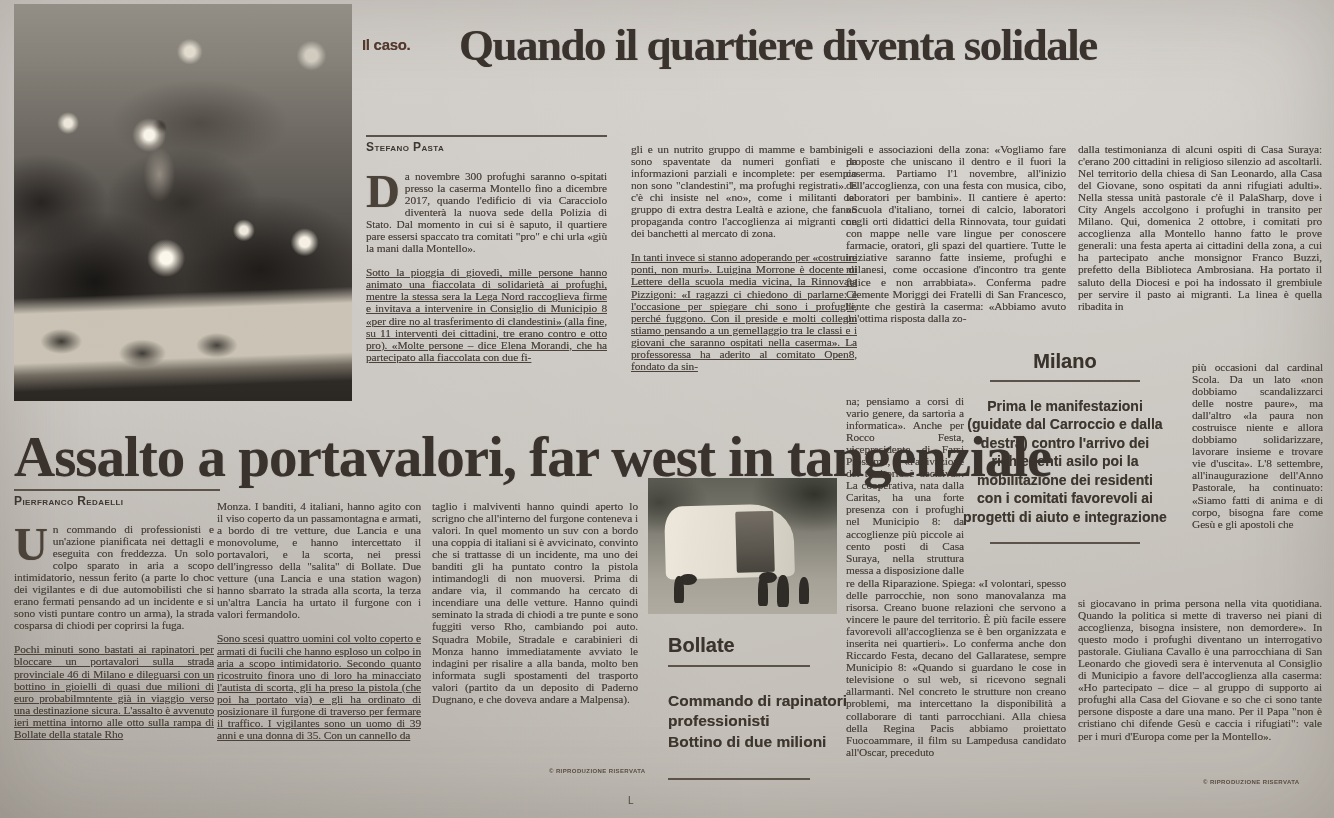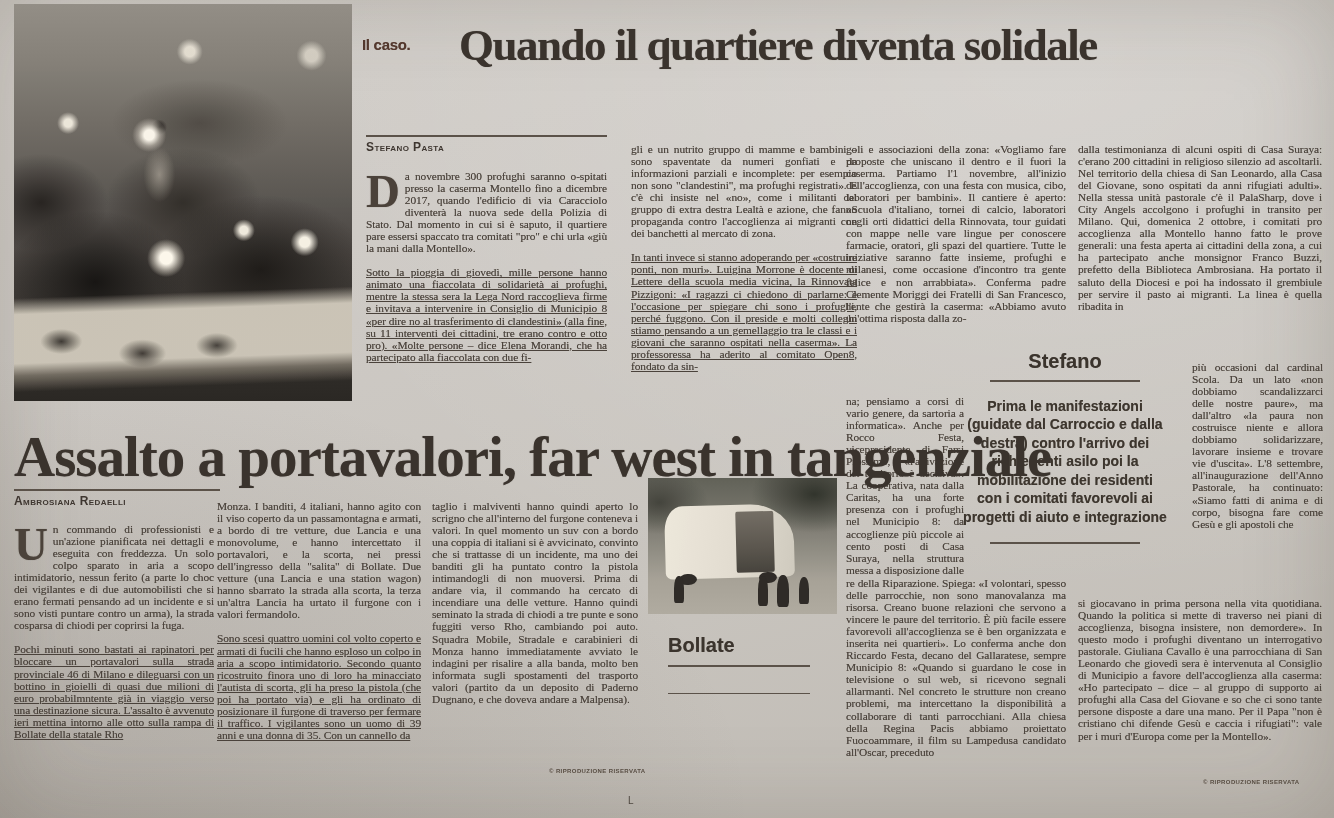--- a/index.html
+++ b/index.html
@@ -112,29 +112,29 @@
   <div class="abs bt" style="left:846px;top:143px;width:220px;height:251px;">goli e associazioni della zona: «Vogliamo fare proposte che uniscano il dentro e il fuori la caserma. Partiamo l'1 novembre, all'inizio dell'accoglienza, con una festa con musica, cibo, laboratori per bambini». Il cantiere è aperto: «Scuola d'italiano, tornei di calcio, laboratori negli orti didattici della Rinnovata, tour guidati con mappe nelle vare lingue per conoscere farmacie, oratori, gli spazi del quartiere. Tutte le iniziative saranno fatte insieme, profughi e milanesi, come occasione d'incontro tra gente felice e non arrabbiata». Conferma padre Clemente Moriggi dei Fratelli di San Francesco, l'ente che gestirà la caserma: «Abbiamo avuto un'ottima risposta dalla zo-</div>
   <div class="abs bt" style="left:846px;top:395px;width:118px;height:181px;">na; pensiamo a corsi di vario genere, da sartoria a informatica». Anche per Rocco Festa, vicepresidente di Farsi Prossimo, «l'attivazione del territorio è decisiva». La cooperativa, nata dalla Caritas, ha una forte presenza con i profughi nel Municipio 8: da accoglienze più piccole ai cento posti di Casa Suraya, nella struttura messa a disposizione dalle Suo-</div>
   <div class="abs bt" style="left:846px;top:577px;width:220px;height:231px;">re della Riparazione. Spiega: «I volontari, spesso delle parrocchie, non sono manovalanza ma risorsa. Creano buone relazioni che servono a vincere le paure del territorio. È più facile essere favorevoli all'accoglienza se è ben organizzata e inserita nei quartieri». Lo conferma anche don Riccardo Festa, decano del Gallaratese, sempre Municipio 8: «Quando si guardano le cose in televisione o sul web, si ricevono segnali allarmanti. Nel concreto le strutture non creano problemi, ma intercettano la disponibilità a collaborare di tanti parrocchiani. Alla chiesa della Regina Pacis abbiamo proiettato Fuocoammare, il film su Lampedusa candidato all'Oscar, preceduto</div>
 
   <div class="abs bt" style="left:1078px;top:143px;width:244px;height:216px;">dalla testimonianza di alcuni ospiti di Casa Suraya: c'erano 200 cittadini in religioso silenzio ad ascoltarli. Nel territorio della chiesa di San Leonardo, alla Casa del Giovane, sono ospitati da anni rifugiati adulti». Nella stessa unità pastorale c'è il PalaSharp, dove i City Angels accolgono i profughi in transito per Milano. Qui, domenica 2 ottobre, i comitati pro accoglienza alla Montello hanno fatto le prove generali: una festa aperta ai cittadini della zona, a cui ha partecipato anche monsignor Franco Buzzi, prefetto della Biblioteca Ambrosiana. Ha portato il saluto della Diocesi e poi ha indossato il grembiule per servire il pasto ai migranti. La linea è quella ribadita in</div>
   <div class="abs bt" style="left:1192px;top:361px;width:131px;height:234px;">più occasioni dal cardinal Scola. Da un lato «non dobbiamo scandalizzarci delle nostre paure», ma dall'altro «la paura non costruisce niente e allora dobbiamo solidarizzare, lavorare insieme e trovare vie d'uscita». L'8 settembre, all'inaugurazione dell'Anno Pastorale, ha continuato: «Siamo fatti di anima e di corpo, bisogna fare come Gesù e gli apostoli che</div>
   <div class="abs bt" style="left:1078px;top:597px;width:244px;height:180px;">si giocavano in prima persona nella vita quotidiana. Quando la politica si mette di traverso nei piani di accoglienza, bisogna insistere, non demordere». In questo modo i profughi diventano un interrogativo pastorale. Giuliana Cavallo è una parrocchiana di San Leonardo che giovedì sera è intervenuta al Consiglio di Municipio a favore dell'accoglienza alla caserma: «Ho partecipato – dice – al gruppo di supporto ai profughi alla Casa del Giovane e so che ci sono tante persone disposte a dare una mano. Per il Papa "non è cristiano chi difende Gesù e caccia i rifugiati": vale per i muri d'Europa come per la Montello».</div>
   <div class="abs copy" style="left:1203px;top:779px;">© RIPRODUZIONE RISERVATA</div>
 
   <div class="abs" style="left:963px;top:350px;width:204px;">
-    <div class="boxtitle center" style="font-size:20px;">Stefano</div>
+    <div class="boxtitle center" style="font-size:20px;">Milano</div>
     <div class="rule" style="width:150px;margin:7px auto 0;"></div>
     <div class="boxtext center" style="font-size:14px;line-height:18.5px;margin-top:15px;">Prima le manifestazioni (guidate dal Carroccio e dalla destra) contro l'arrivo dei richiedenti asilo poi la mobilitazione dei residenti con i comitati favorevoli ai progetti di aiuto e integrazione</div>
     <div class="rule" style="width:150px;margin:16px auto 0;"></div>
   </div>
 
   <div class="abs headline2" style="left:14px;top:424px;">Assalto a portavalori, far west in tangenziale</div>
   <div class="abs rule" style="left:14px;top:489px;width:206px;"></div>
-  <div class="abs byline" style="left:14px;top:494px;">Ambrosiana Redaelli</div>
+  <div class="abs byline" style="left:14px;top:494px;">Pierfranco Redaelli</div>
 
   <div class="abs bt" style="left:14px;top:523px;width:200px;height:290px;">
     <p><span class="dropcap">U</span><span>n commando di professionisti e un'azione pianificata nei dettagli e eseguita con freddezza. Un solo colpo sparato in aria a scopo intimidatorio, nessun ferito (a parte lo choc dei vigilantes e di due automobilisti che si erano fermati pensando ad un incidente e si sono visti puntare contro un arma), la strada cosparsa di chiodi per coprirsi la fuga.</span></p>
     <p>Pochi minuti sono bastati ai rapinatori per bloccare un portavalori sulla strada provinciale 46 di Milano e dileguarsi con un bottino in gioielli di quasi due milioni di euro probabilmntente già in viaggio verso una destinazione sicura. L'assalto è avvenuto ieri mettina intorno alle otto sulla rampa di Bollate della statale Rho</p>
   </div>
 
   <div class="abs bt" style="left:217px;top:500px;width:204px;height:312px;">
     <p>Monza. I banditi, 4 italiani, hanno agito con il viso coperto da un passamontagna e armati, a bordo di tre vetture, due Lancia e una monovolume, e hanno intercettato il portavalori, e la scorta, nei pressi dell'ingresso della "salita" di Bollate. Due vetture (una Lancia e una station wagon) hanno sbarrato la strada alla scorta, la terza un'altra Lancia ha urtato il furgone con i valori fermandolo.</p>
     <p>Sono scesi quattro uomini col volto coperto e armati di fucili che hanno esploso un colpo in aria a scopo intimidatorio. Secondo quanto ricostruito finora uno di loro ha minacciato l'autista di scorta, gli ha preso la pistola (che poi ha portato via) e gli ha ordinato di posizionare il furgone di traverso per fermare il traffico. I vigilantes sono un uomo di 39 anni e una donna di 35. Con un cannello da</p>
   </div>
@@ -150,17 +150,19 @@
     </div>
     <div class="fig" style="left:14%;bottom:8%;"></div>
     <div class="fig" style="left:58%;bottom:6%;height:30px;"></div>
     <div class="fig" style="left:68%;bottom:5%;height:32px;width:12px;"></div>
     <div class="fig" style="left:80%;bottom:7%;"></div>
   </div>
 
   <div class="abs" style="left:668px;top:634px;width:188px;">
     <div class="boxtitle" style="font-size:20px;">Bollate</div>
     <div class="rule" style="width:142px;margin-top:8px;"></div>
+    <div class="boxtext" style="font-size:15.5px;line-height:20.5px;margin-top:24px;">Commando di rapinatori professionisti
+Bottino di due milioni</div>
     <div class="rule" style="width:142px;margin-top:26px;"></div>
   </div>
 
   <div class="abs" style="left:628px;top:795px;font-size:10px;color:#4d463f;font-family:'Liberation Sans',sans-serif;">L</div>
 </div>
 
 </body></html>

